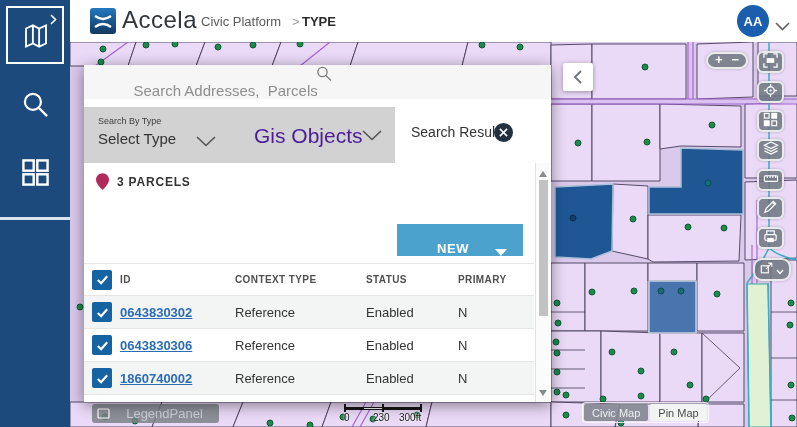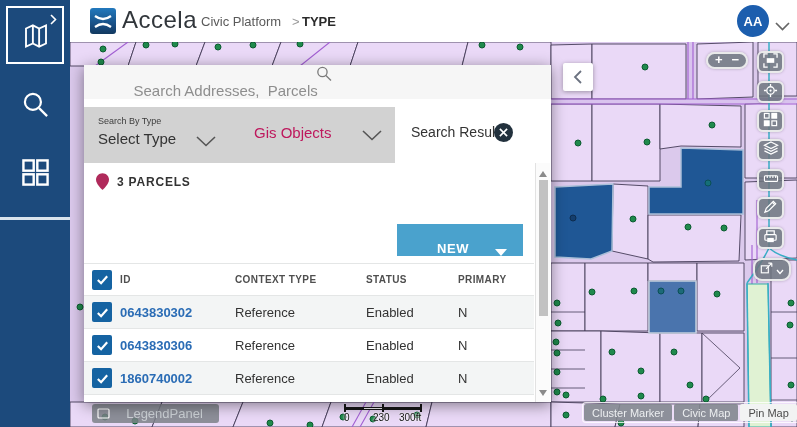--- a/index.html
+++ b/index.html
@@ -66,21 +66,21 @@
   .p-search svg { margin-left:12px; }
   .p-search input { border:none; outline:none; background:transparent; margin-left:12px; width:380px;
                     font-size:15px; color:#444; font-family:"Liberation Sans",sans-serif; }
   .p-search input::placeholder { color:#8e8e8e; }
 
   .p-filter { position:absolute; left:0; top:42px; width:467px; height:56px; }
   .p-filter-gray { position:absolute; left:0; top:0; width:311px; height:56px; background:#d2d2d2; cursor:pointer; }
   .f-small { position:absolute; left:14px; top:9px; font-size:9px; color:#3d3d3d; }
   .f-val1 { position:absolute; left:14px; top:23px; font-size:15px; color:#333; }
   .f-chev1 { position:absolute; left:112px; top:26px; }
-  .f-val2 { position:absolute; left:170px; top:17px; font-size:15px; color:#be185d; }
+  .f-val2 { position:absolute; left:170px; top:17px; font-size:21px; color:#4c1d95; }
   .f-chev2 { position:absolute; left:278px; top:20px; }
   .p-tab { position:absolute; left:311px; top:0; width:156px; height:56px; background:#fff; cursor:pointer; }
   .tab-lab { position:absolute; left:16px; top:17px; font-size:14px; color:#333; }
   .tab-close { position:absolute; right:38px; top:16px; width:19px; height:19px; border-radius:50%; background:#22313d;
                display:flex; align-items:center; justify-content:center; cursor:pointer; }
 
   .results-head { position:absolute; left:12px; top:108px; display:flex; align-items:center; }
   .results-head .rh-tx { margin-left:8px; font-size:12px; font-weight:bold; color:#333; letter-spacing:.8px; }
 
   .new-btn { position:absolute; left:313px; top:159px; width:126px; height:32px; background:#4aa2cd; border:none;
@@ -94,21 +94,21 @@
   .trow { display:flex; align-items:center; height:33px; border-bottom:1px solid #e4e6e6; background:#fff; }
   .trow.head { border-top:1px solid #e4e6e6; }
   .trow.alt { background:#f3f5f5; }
   .col-cb { width:36px; display:flex; justify-content:center; }
   .col-id { width:115px; }
   .col-ct { width:131px; }
   .col-st { width:84px; }
   .col-pr { flex:1;padding-left:8px; }
   .hlab { font-size:10px; font-weight:bold; color:#4f4f4f; letter-spacing:.4px; }
   .cellv { font-size:13px; color:#333; }
-  .idlink { font-size:13px; font-weight:bold; color:#2a6cb5; cursor:pointer; }
+  .idlink { font-size:13px; font-weight:bold; color:#2a6cb5; text-decoration:underline; cursor:pointer; }
   .cb { width:20px; height:20px; background:#1563a2; border-radius:2px; display:flex; align-items:center;
         justify-content:center; cursor:pointer; }
 
   .scroll { position:absolute; left:451px; top:98px; width:15px; height:239px; background:#fbfbfb; border-left:1px solid #e2e2e2; }
   .sc-up { position:absolute; top:8px; left:3px; width:0; height:0; border-left:4px solid transparent;
            border-right:4px solid transparent; border-bottom:6px solid #8a8a8a; cursor:pointer; }
   .sc-dn { position:absolute; bottom:6px; left:3px; width:0; height:0; border-left:4px solid transparent;
            border-right:4px solid transparent; border-top:6px solid #8a8a8a; cursor:pointer; }
   .sc-th { position:absolute; top:17px; left:3px; width:9px; height:136px; background:#c2c2c2; cursor:grab; }
 </style>
@@ -326,21 +326,20 @@
     <div class="sb-white"></div>
     <div class="sb-t" style="left:0;"></div>
     <div class="sb-t" style="left:38px;"></div>
     <div class="sb-t" style="left:76px;"></div>
     <span class="sb-lab" style="left:0;">0</span>
     <span class="sb-lab" style="left:29px;">230</span>
     <span class="sb-lab" style="left:55px;">300ft</span>
   </div>
 
   <div class="mode-group">
-    <div class="mode-btn">Cluster Marker</div>
     <div class="mode-btn">Civic Map</div>
     <div class="mode-btn active">Pin Map</div>
   </div>
 
   <div class="collapse-btn">
     <svg width="10" height="14" viewBox="0 0 10 14" fill="none" stroke="#6b7280" stroke-width="1.8">
         <polyline points="8,1 2,7 8,13"></polyline>
       </svg>
   </div>
 

